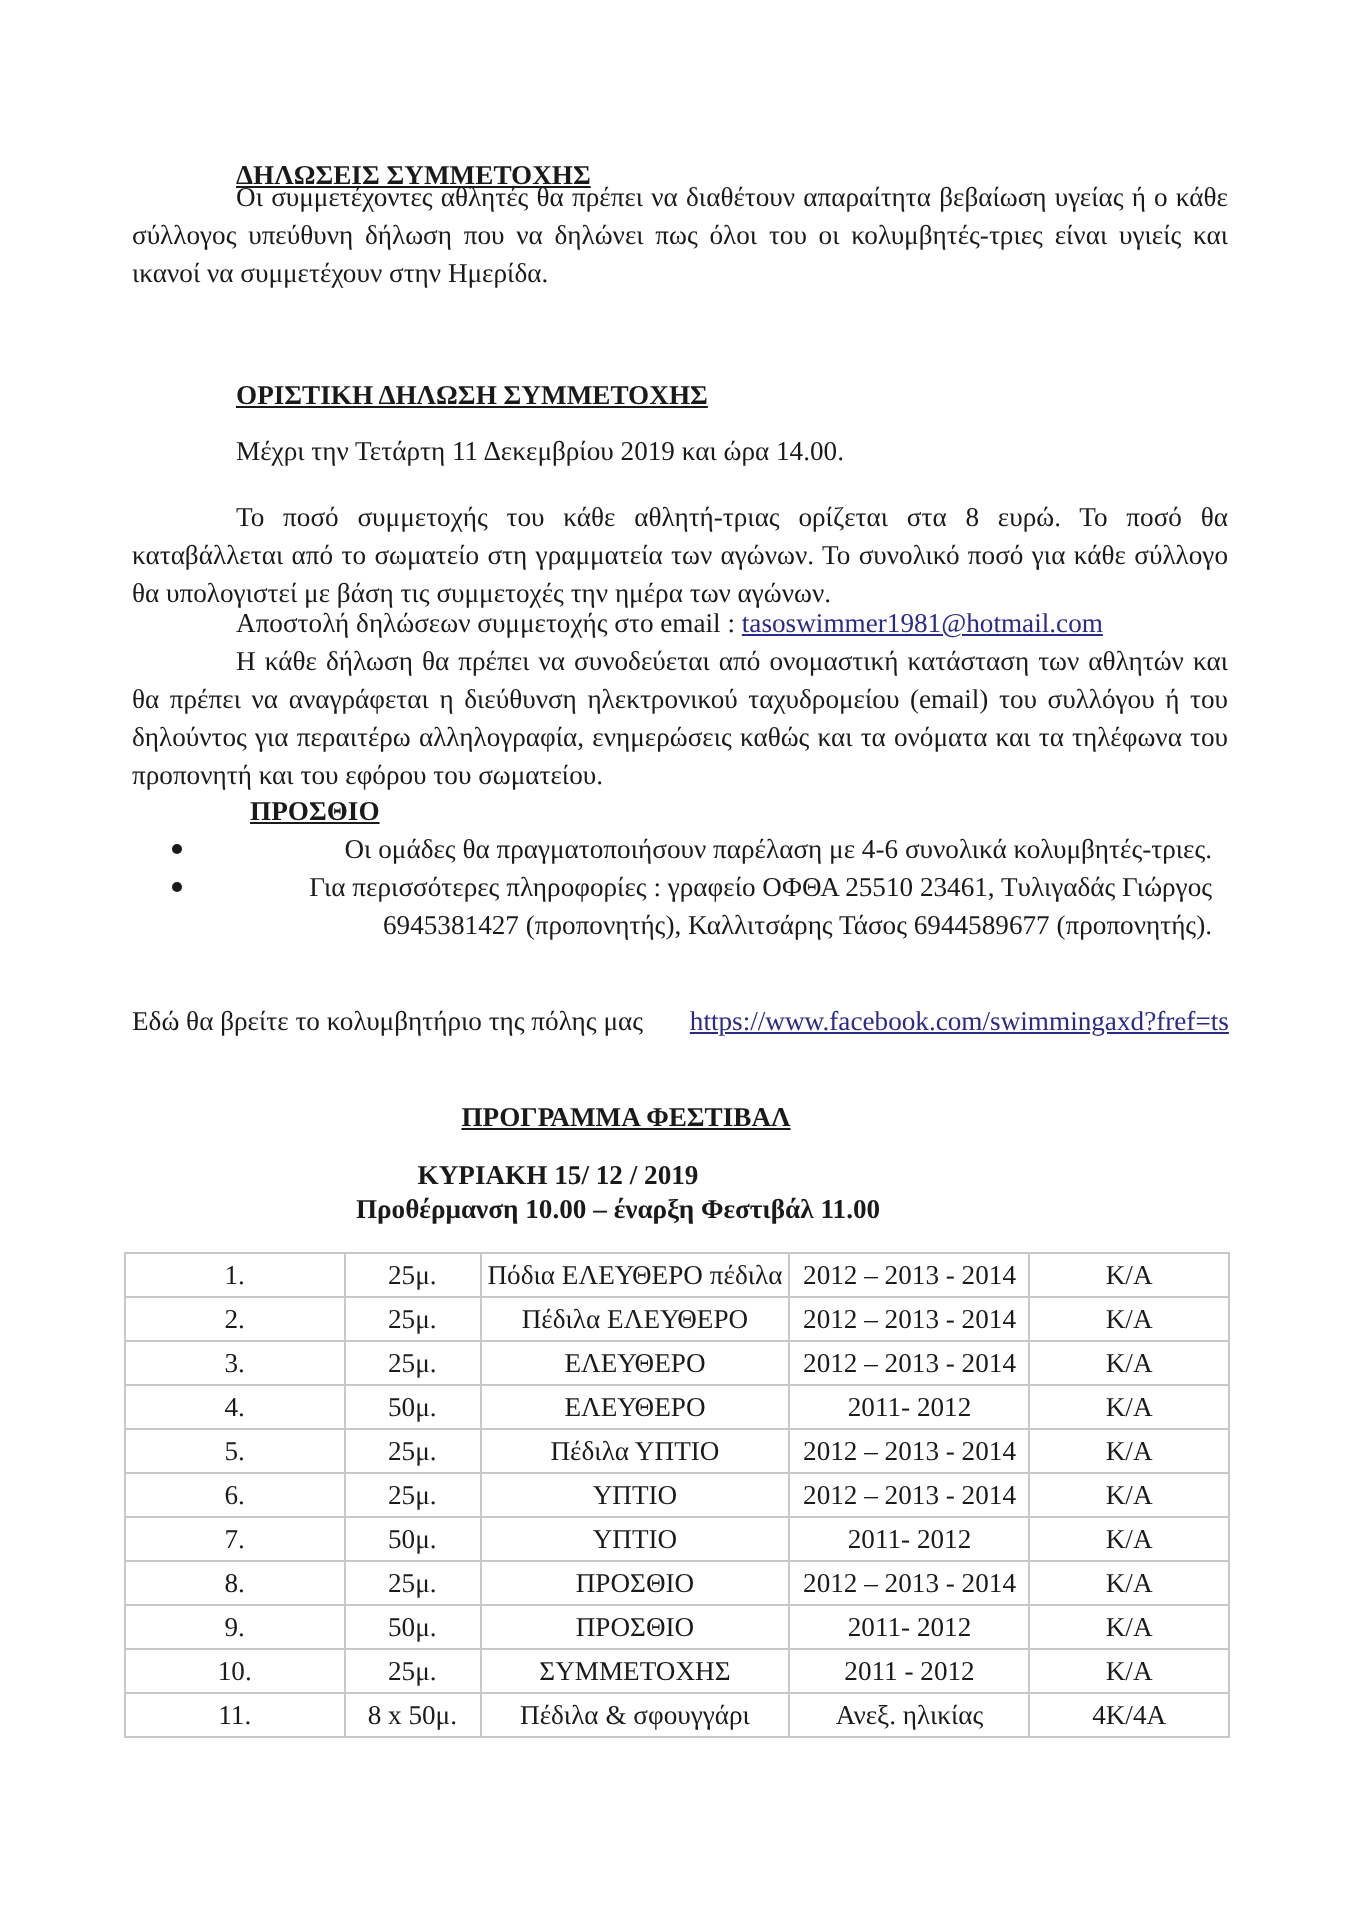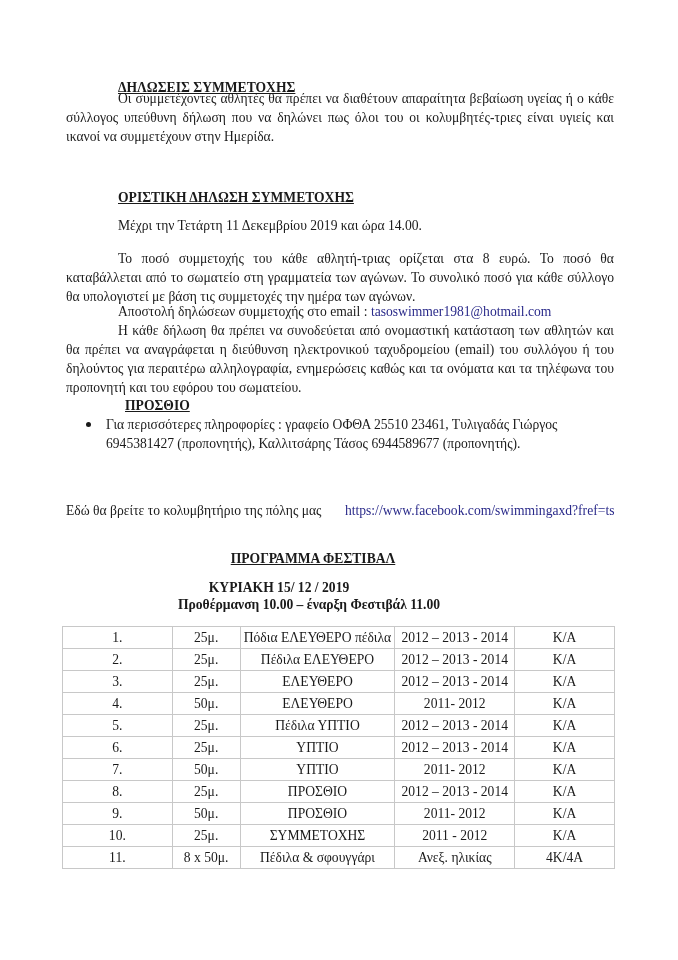--- a/index.html
+++ b/index.html
@@ -1,22 +1,22 @@
 <!DOCTYPE html>
 <html><head>
 <meta charset="utf-8">
 <style>
   html, body { margin:0; padding:0; background:#ffffff; }
   body { width:678px; height:960px; position:relative; overflow:hidden;
          font-family:"Liberation Serif", "DejaVu Serif", serif; color:#1a1a1a; font-size:13.6px; }
-  .abs { position:absolute; }
+  .abs { position:absolute;text-align:right; }
   .heading { font-weight:bold; text-decoration:underline; font-size:13.6px; }
   .para { left:66px; width:548px; line-height:19px; text-align:justify; }
   .indent { text-indent:52px; }
-  a.link { color:#2a2a8a; }
+  a.link { color:#2a2a8a; text-decoration:underline; }
   .bullets { left:86px; width:520px; line-height:19px; margin:0; padding:0; list-style:none; }
   .bullets li { position:relative; padding-left:20px; }
   .bullets li .dot { position:absolute; left:0; top:7px; width:5px; height:5px; border-radius:50%; background:#1a1a1a; }
   .center { text-align:center; }
   table.prog { position:absolute; left:62px; top:626px; width:553px; border-collapse:collapse; font-size:13.6px; }
   table.prog td { border:1px solid #c8c8c8; height:21px; padding:0; text-align:center; line-height:21px; }
 </style>
 </head>
 <body>
 
@@ -26,20 +26,21 @@
 <div class="abs heading" style="left:118px; top:190px;">ΟΡΙΣΤΙΚΗ ΔΗΛΩΣΗ ΣΥΜΜΕΤΟΧΗΣ</div>
 <div class="abs" style="left:118px; top:218px;">Μέχρι την Τετάρτη 11 Δεκεμβρίου 2019 και ώρα 14.00.</div>
 <div class="abs para indent" style="top:249px;">Το ποσό συμμετοχής του κάθε αθλητή-τριας ορίζεται στα 8 ευρώ. Το ποσό θα καταβάλλεται από το σωματείο στη γραμματεία των αγώνων. Το συνολικό ποσό για κάθε σύλλογο θα υπολογιστεί με βάση τις συμμετοχές την ημέρα των αγώνων.</div>
 <div class="abs" style="left:118px; top:302px; line-height:19px;">
   <span>Αποστολή δηλώσεων συμμετοχής στο email : </span><a class="link">tasoswimmer1981@hotmail.com</a>
 </div>
 <div class="abs para indent" style="top:321px;">Η κάθε δήλωση θα πρέπει να συνοδεύεται από ονομαστική κατάσταση των αθλητών και θα πρέπει να αναγράφεται η διεύθυνση ηλεκτρονικού ταχυδρομείου (email) του συλλόγου ή του δηλούντος για περαιτέρω αλληλογραφία, ενημερώσεις καθώς και τα ονόματα και τα τηλέφωνα του προπονητή και του εφόρου του σωματείου.</div>
 
 <div class="abs heading" style="left:125px; top:398px;">ΠΡΟΣΘΙΟ</div>
 <ul class="abs bullets" style="top:415px;">
+  <li><span class="dot"></span><span> Οι ομάδες θα πραγματοποιήσουν παρέλαση με 4-6 συνολικά κολυμβητές-τριες.</span></li>
   <li><span class="dot"></span><span>Για περισσότερες πληροφορίες : γραφείο ΟΦΘΑ 25510 23461, Τυλιγαδάς Γιώργος 6945381427 (προπονητής), Καλλιτσάρης Τάσος  6944589677 (προπονητής).</span></li>
 </ul>
 
 <div class="abs" style="left:66px; top:503px;">
   <span>Εδώ θα βρείτε το κολυμβητήριο της πόλης μας</span>
   <a class="link" style="margin-left:20px;">https://www.facebook.com/swimmingaxd?fref=ts</a>
 </div>
 
 <div class="abs heading center" style="left:0; width:626px; top:551px;">ΠΡΟΓΡΑΜΜΑ ΦΕΣΤΙΒΑΛ</div>
 <div class="abs center" style="left:0; width:558px; top:580px; font-weight:bold;">ΚΥΡΙΑΚΗ  15/ 12 / 2019</div>

